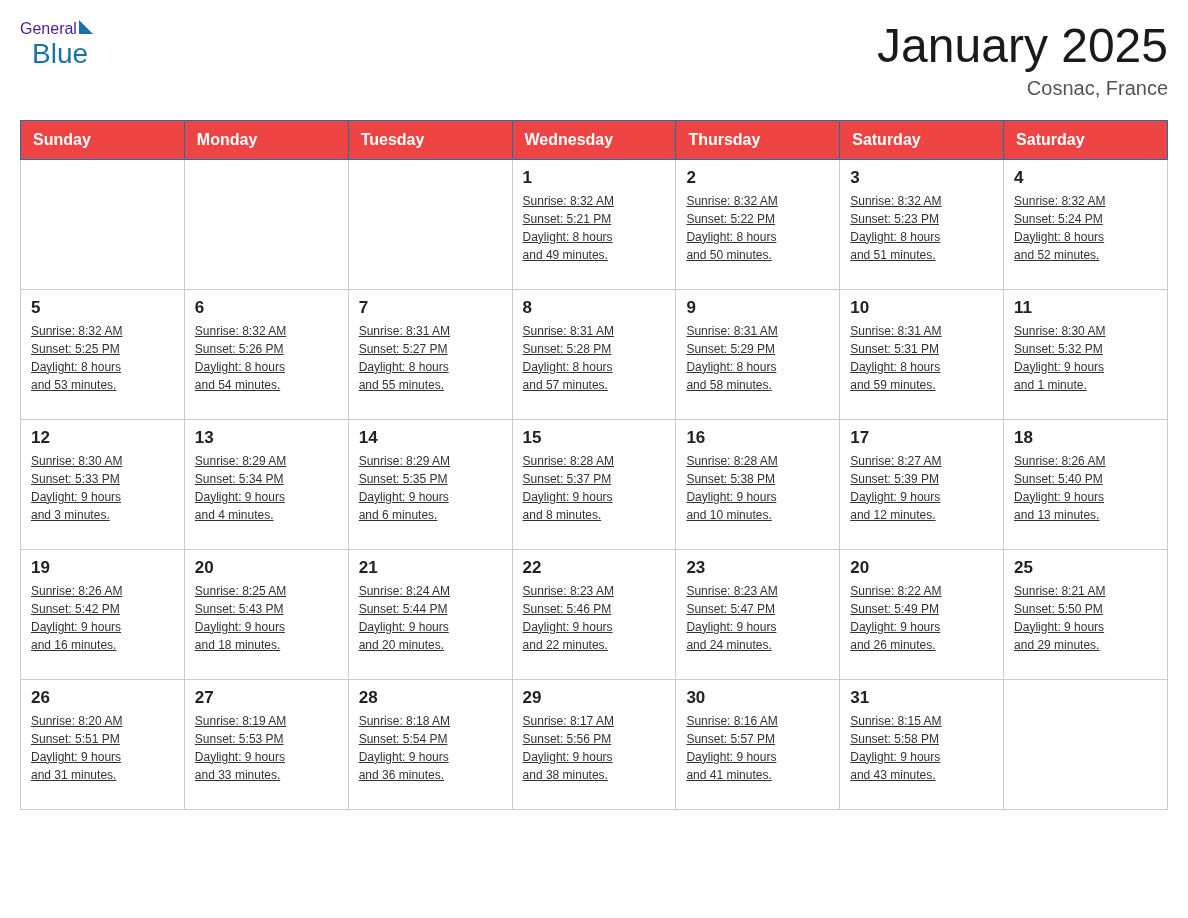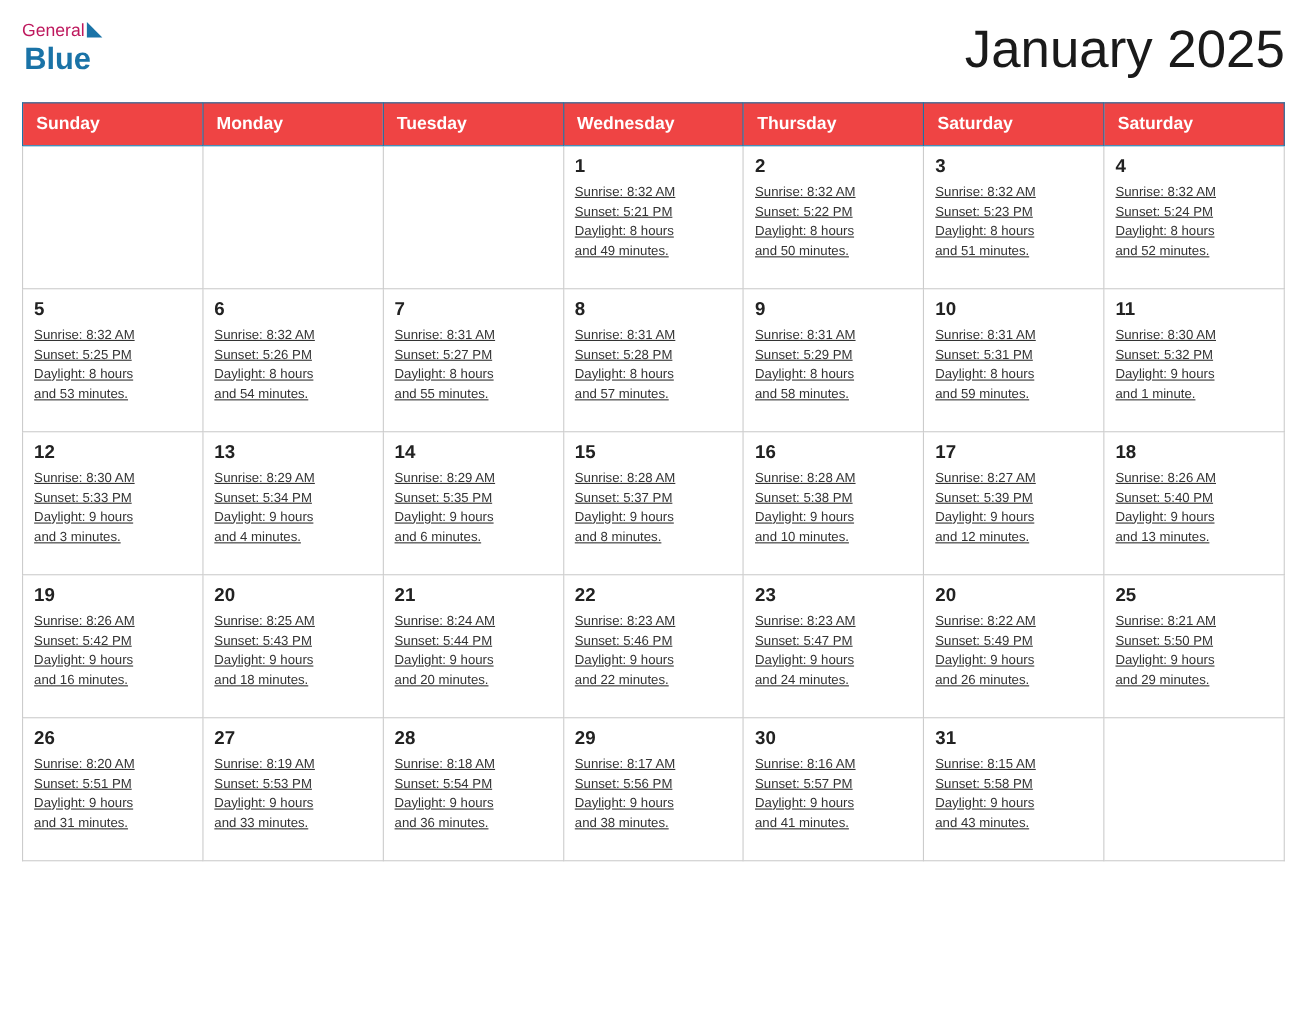--- a/index.html
+++ b/index.html
@@ -15,39 +15,39 @@
       justify-content: space-between;
       align-items: flex-start;
       margin-bottom: 20px;
     }
     .logo {
       display: flex;
       flex-direction: column;
       align-items: flex-start;
     }
     .logo-general {
-      color: #be185d;
+      color: #4c1d95;
       text-align: right;
     }
     .logo-arrow {
       width: 0;
       height: 0;
       border-left: 14px solid #1a73a7;
       border-top: 14px solid transparent;
       border-bottom: 0px solid transparent;
       display: inline-block;
       margin-left: 2px;
       align-self: flex-end;
       margin-bottom: 4px;
     }
     .logo-blue {
       color: #1a73a7;
       font-size: 28px;
-      font-weight: bold;
-      margin-left: 2px;
+      font-weight: normal;
+      margin-left: 12px;
     }
     .title-section {
       text-align: right;
     }
     .main-title {
       font-size: 48px;
       font-weight: normal;
       color: #1a1a1a;
       line-height: 1.1;
     }
@@ -110,20 +110,21 @@
 <div class="header">
   <div class="logo">
     <div class="logo-line">
       <span class="logo-general">General</span>
       <span class="logo-arrow"></span>
     </div>
     <span class="logo-blue">Blue</span>
   </div>
   <div class="title-section">
     <div class="main-title">January 2025</div>
+    <div class="subtitle">Cosnac, France</div>
   </div>
 </div>
 
 <table class="calendar">
   <thead>
     <tr>
     <th>Sunday</th>
         <th>Monday</th>
         <th>Tuesday</th>
         <th>Wednesday</th>

